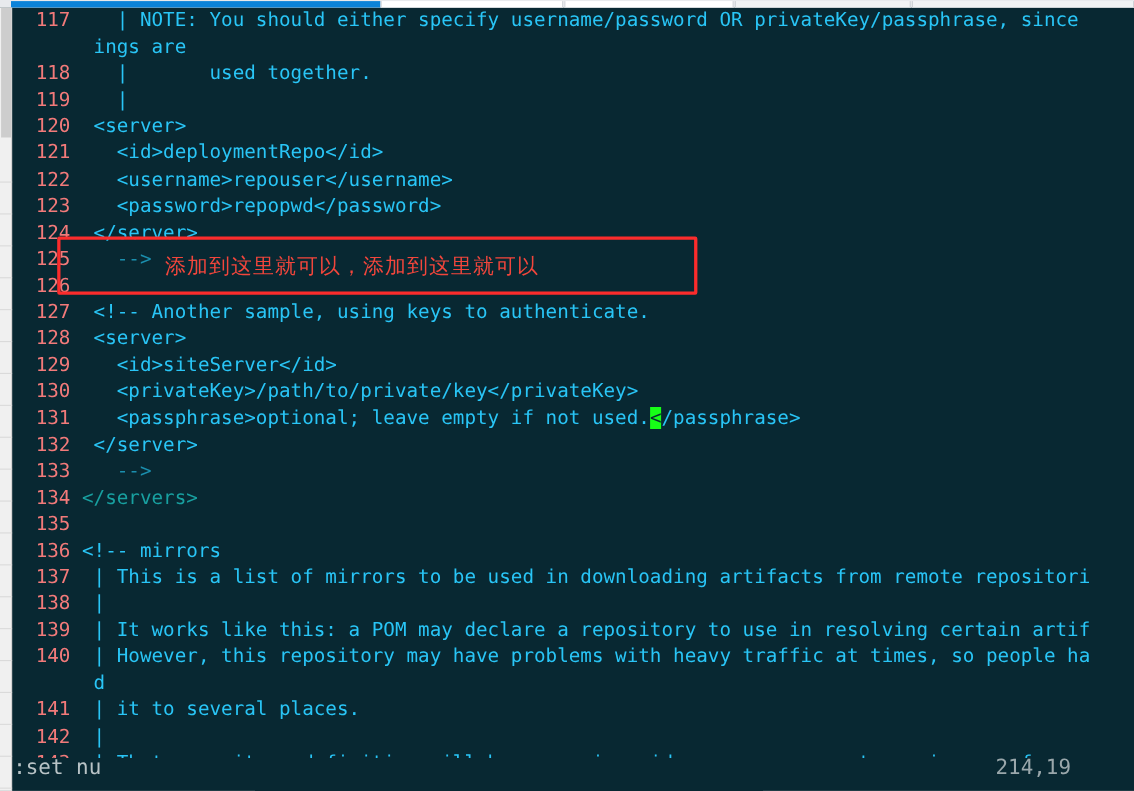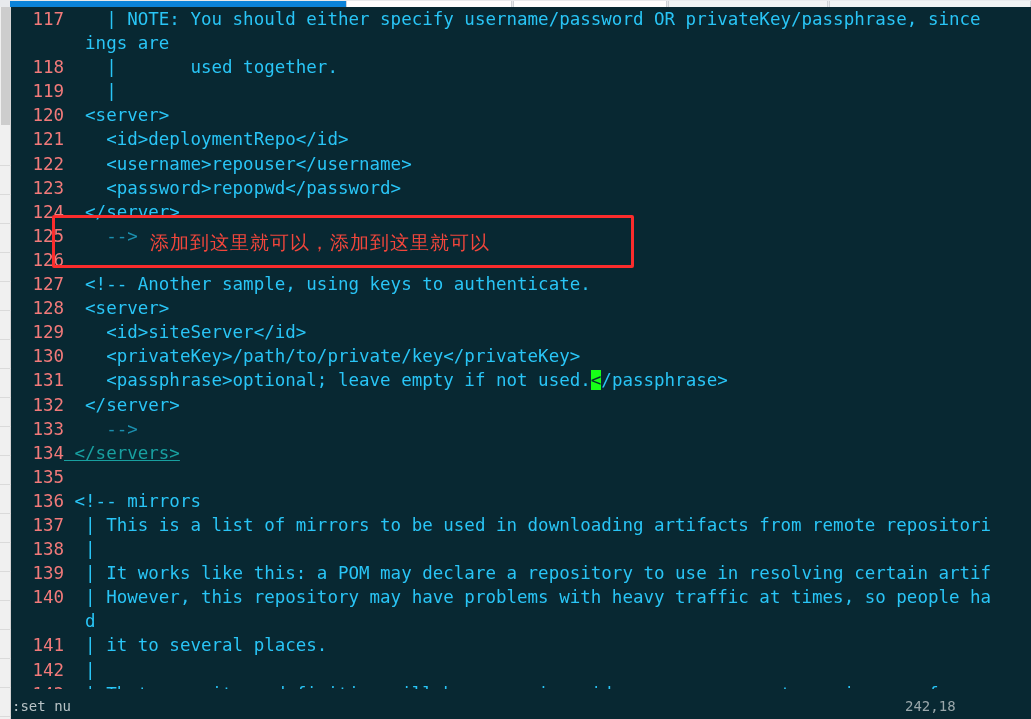--- a/index.html
+++ b/index.html
@@ -84,21 +84,21 @@
   }
   .ln {
     display: inline-block;
     width: 52px;
     text-align: right;
     color: #f27a7a;
     letter-spacing: 0px;
   }
   .code { color: #29c5f6; }
   .c-cyan   { color: #29c5f6; text-align: right; }
-  .c-teal   { color: #18a0a0; text-decoration: underline; }
+  .c-teal   { color: #18a0a0; }
   .c-dim    { color: #1b8fae; }
   .cursor {
     background: #17ff17;
     color: #082832;
   }
 
   
   .redbox {
     position: absolute;
     left: 52px; top: 215px;
@@ -114,23 +114,23 @@
     font-family: "DejaVu Sans", "Liberation Sans", sans-serif;
     font-size: 19px;
     line-height: 24px;
     letter-spacing: 1px;
     white-space: pre;
   }
 
   
   .statusline {
     position: absolute;
-    left: 12px; bottom: 0px;
+    left: 12px; bottom: 8px;
     width: 1019px; height: 26px;
-    font-size: 14px;
+    font-size: 19px;
     line-height: 26px;
     color: #9aa7ab;
     white-space: pre;
   }
   .statusline .cmd {
     position: absolute; left: 0; top: 0;
     color: #b8c3c6;
   }
   .statusline .pos {
     position: absolute; left: 893px; top: 0;
@@ -177,16 +177,16 @@
     </div>
   </div>
 
   <div class="editor" id="editor"><div class="row"><span class="ln">117</span><span class="code c-cyan">    | NOTE: You should either specify username/password OR privateKey/passphrase, since</span></div><div class="row"><span class="ln"></span><span class="code c-cyan">  ings are</span></div><div class="row"><span class="ln">118</span><span class="code c-cyan">    |       used together.</span></div><div class="row"><span class="ln">119</span><span class="code c-cyan">    |</span></div><div class="row"><span class="ln">120</span><span class="code c-cyan">  &lt;server&gt;</span></div><div class="row"><span class="ln">121</span><span class="code c-cyan">    &lt;id&gt;deploymentRepo&lt;/id&gt;</span></div><div class="row"><span class="ln">122</span><span class="code c-cyan">    &lt;username&gt;repouser&lt;/username&gt;</span></div><div class="row"><span class="ln">123</span><span class="code c-cyan">    &lt;password&gt;repopwd&lt;/password&gt;</span></div><div class="row"><span class="ln">124</span><span class="code c-cyan">  &lt;/server&gt;</span></div><div class="row"><span class="ln">125</span><span class="code c-dim">    --&gt;</span></div><div class="row"><span class="ln">126</span><span class="code c-cyan"></span></div><div class="row"><span class="ln">127</span><span class="code c-cyan">  &lt;!-- Another sample, using keys to authenticate.</span></div><div class="row"><span class="ln">128</span><span class="code c-cyan">  &lt;server&gt;</span></div><div class="row"><span class="ln">129</span><span class="code c-cyan">    &lt;id&gt;siteServer&lt;/id&gt;</span></div><div class="row"><span class="ln">130</span><span class="code c-cyan">    &lt;privateKey&gt;/path/to/private/key&lt;/privateKey&gt;</span></div><div class="row"><span class="ln">131</span><span class="code c-cyan">    &lt;passphrase&gt;optional; leave empty if not used.</span><span class="cursor">&lt;</span><span class="code c-cyan">/passphrase&gt;</span></div><div class="row"><span class="ln">132</span><span class="code c-cyan">  &lt;/server&gt;</span></div><div class="row"><span class="ln">133</span><span class="code c-dim">    --&gt;</span></div><div class="row"><span class="ln">134</span><span class="code c-teal"> &lt;/servers&gt;</span></div><div class="row"><span class="ln">135</span><span class="code c-cyan"></span></div><div class="row"><span class="ln">136</span><span class="code c-cyan"> &lt;!-- mirrors</span></div><div class="row"><span class="ln">137</span><span class="code c-cyan">  | This is a list of mirrors to be used in downloading artifacts from remote repositori</span></div><div class="row"><span class="ln">138</span><span class="code c-cyan">  |</span></div><div class="row"><span class="ln">139</span><span class="code c-cyan">  | It works like this: a POM may declare a repository to use in resolving certain artif</span></div><div class="row"><span class="ln">140</span><span class="code c-cyan">  | However, this repository may have problems with heavy traffic at times, so people ha</span></div><div class="row"><span class="ln"></span><span class="code c-cyan">  d</span></div><div class="row"><span class="ln">141</span><span class="code c-cyan">  | it to several places.</span></div><div class="row"><span class="ln">142</span><span class="code c-cyan">  |</span></div><div class="row"><span class="ln">143</span><span class="code c-cyan">  | That repository definition will have a unique id, so we can create a mirror referenc</span></div></div>
 
   <div class="redbox"></div>
   <div class="redtext">添加到这里就可以，添加到这里就可以</div>
 
   <div class="statusline">
     <span class="cmd">:set nu</span>
-    <span class="pos">242,18</span>
+    <span class="pos">214,19</span>
   </div>
 
 </div>
 
 </body></html>

